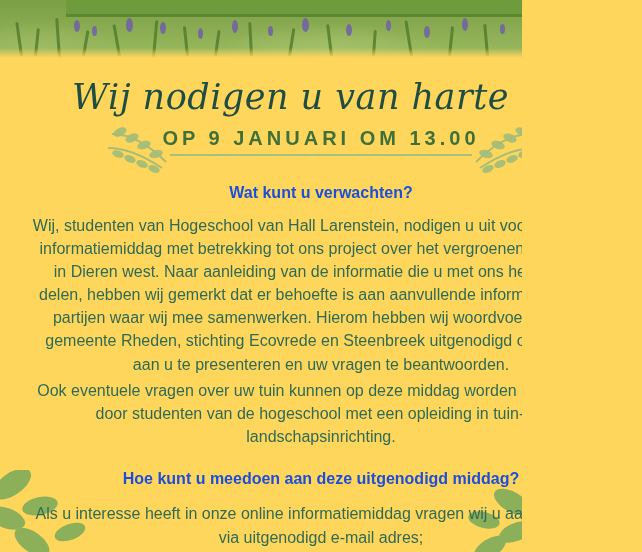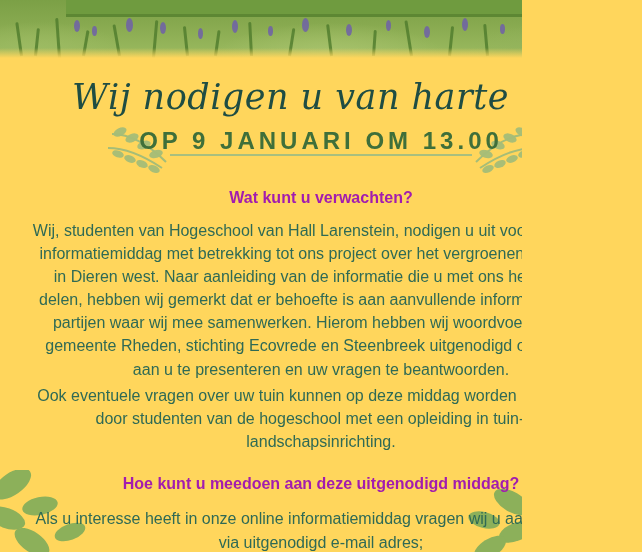--- a/index.html
+++ b/index.html
@@ -114,30 +114,30 @@
     font-style: italic;
     font-size: 35px;
     color: #1f4d43;
     letter-spacing: 0.5px;
     margin: 18px 0 0 0;
     line-height: 1.1;
     font-weight: 400;
   }
   .subtitle {
     margin: 10px 0 0 0;
-    font-size: 24px;
+    font-size: 20px;
     letter-spacing: 4px;
     color: #3f6f3a;
     font-weight: 600;
   }
   .section-heading {
     margin: 34px 0 0 0;
     font-size: 16px;
     font-weight: bold;
-    color: #a21caf;
+    color: #1d4ed8;
   }
   .section-heading.second {
     margin-top: 22px;
   }
   .body-text {
     margin: 12px auto 0 auto;
     width: 578px;
     font-size: 16px;
     line-height: 1.45;
     color: #2f6a55;

